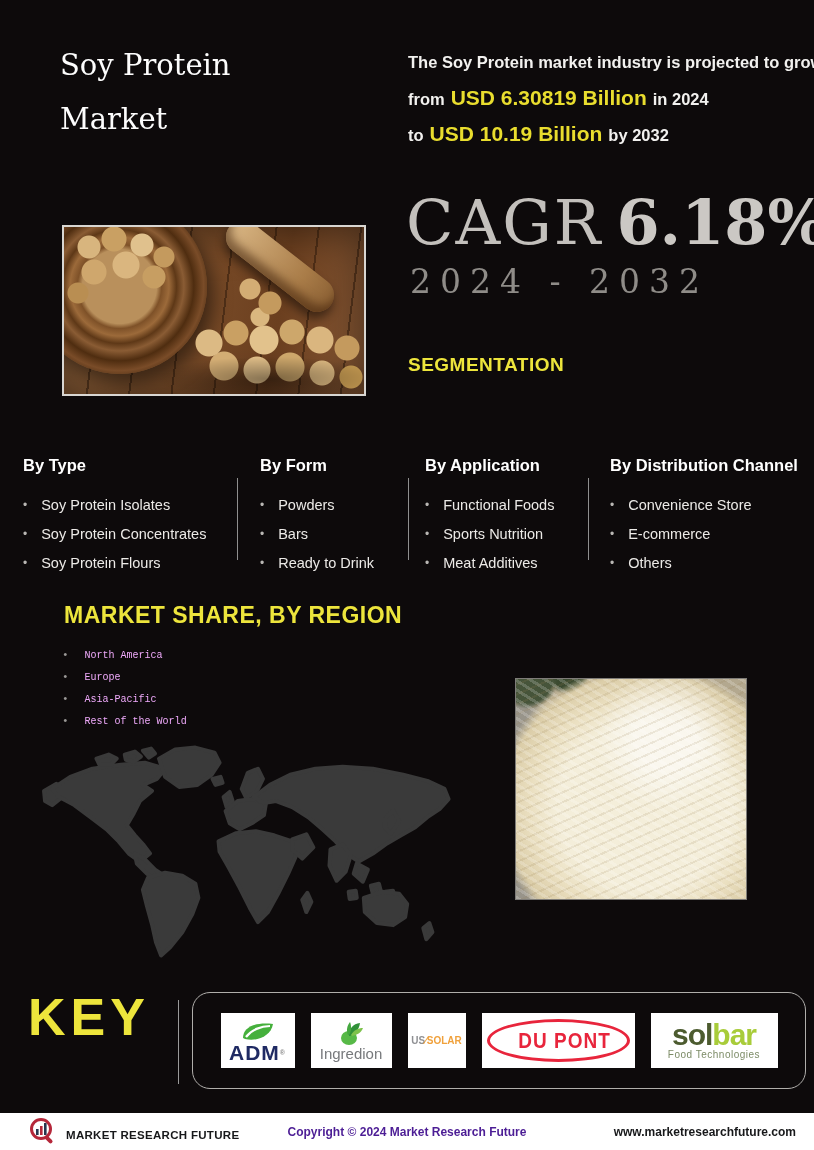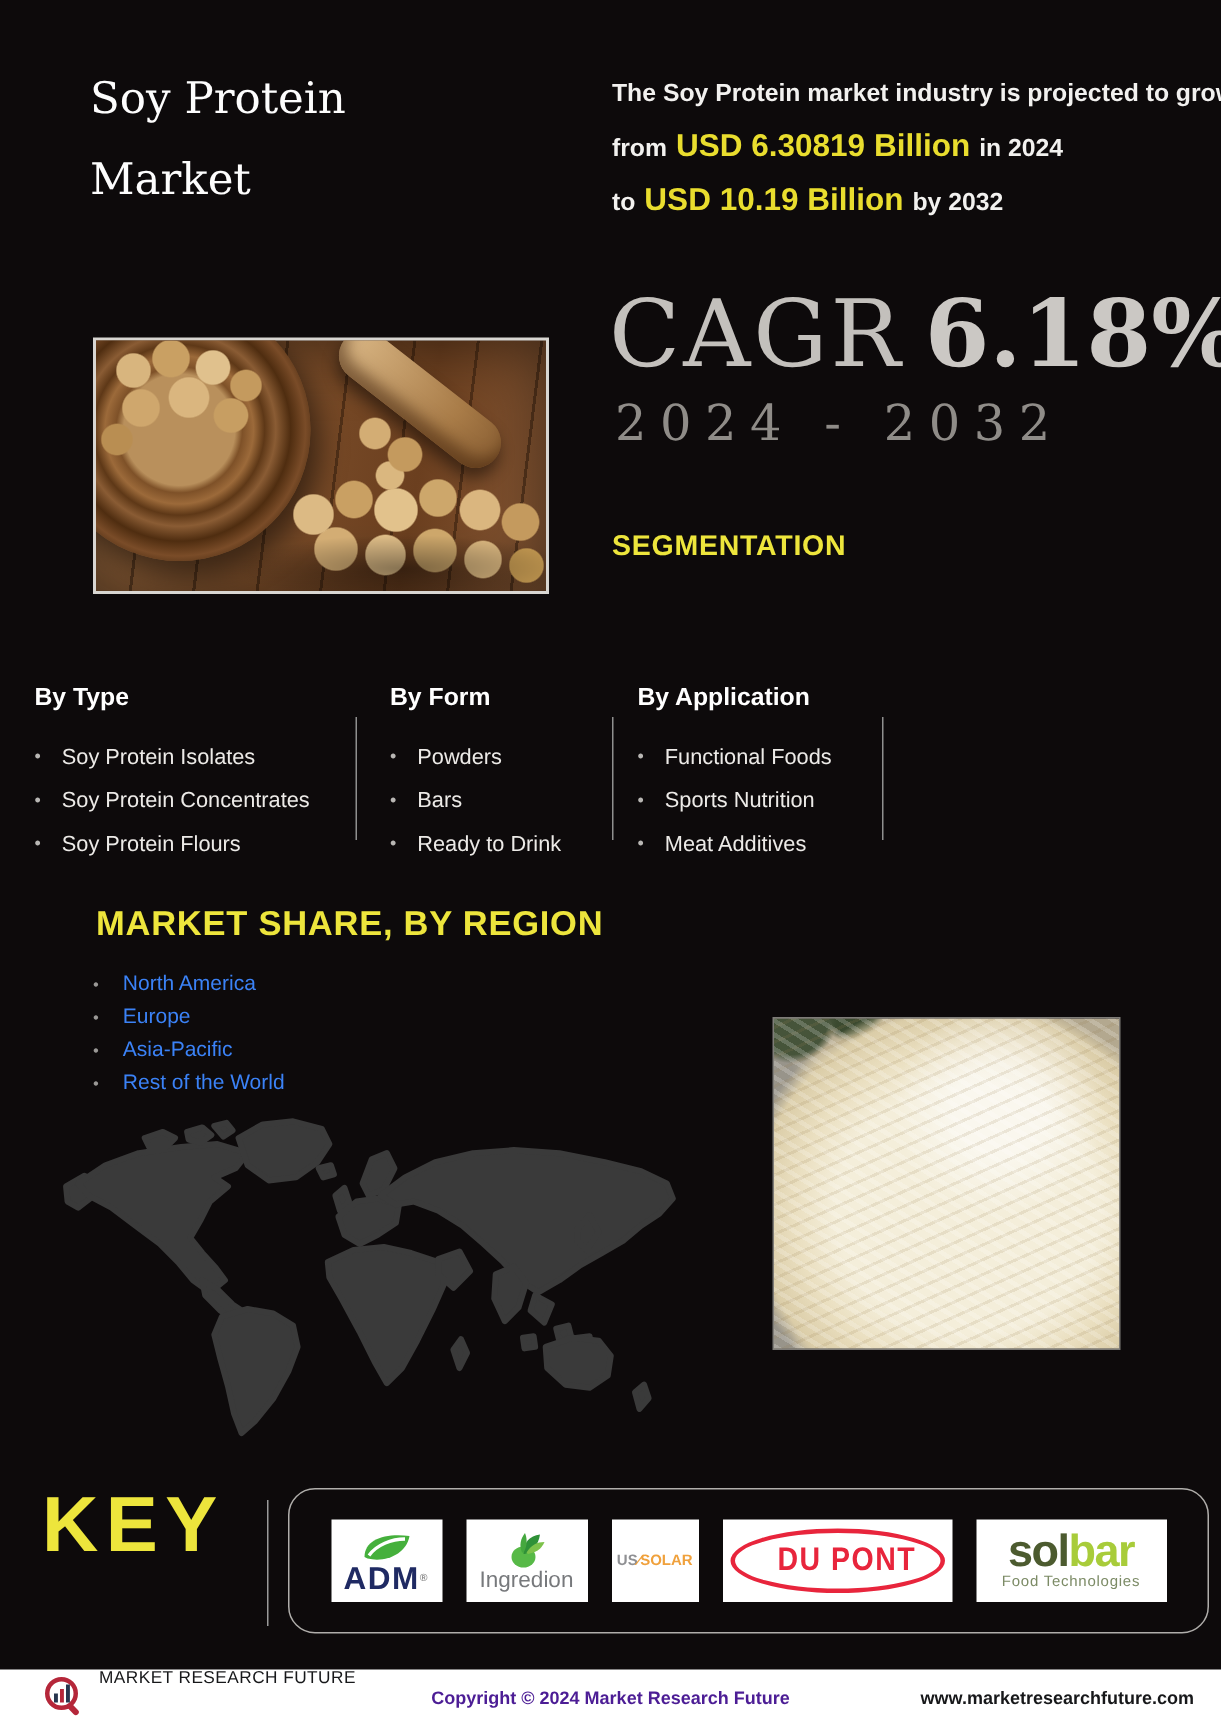--- a/index.html
+++ b/index.html
@@ -65,21 +65,21 @@
   .seg-col{position:absolute;top:456px;}
   .seg-col .col-title{font-size:16.5px;font-weight:bold;color:#ffffff;margin-bottom:16px;}
   .seg-item{font-size:14.5px;color:#eceae7;height:29px;line-height:29px;white-space:nowrap;}
   .seg-item::before{content:"•";color:#b9b7b4;font-size:12px;margin-right:14px;position:relative;top:-1px;}
   .vdiv{position:absolute;top:478px;width:1px;height:82px;background:#8f8f8f;}
 
   
   .ms-heading{position:absolute;left:64px;top:602px;font-size:23px;font-weight:bold;
               color:#ede53c;letter-spacing:.5px;}
   .regions{position:absolute;left:62px;top:644px;}
-  .region-item{font-size:14px;color:#3b82f6;height:22px;line-height:22px;}
+  .region-item{font-size:10px;color:#f0abfc;height:22px;line-height:22px;font-family:Liberation Mono, monospace;}
   .region-item::before{content:"•";color:#9a9896;font-size:11px;margin-right:16px;}
 
   
   .world-map{position:absolute;left:38px;top:740px;width:464px;height:228px;}
 
   
   .powder-photo{position:absolute;left:515px;top:678px;width:230px;height:220px;overflow:hidden;
      border:1px solid #7e7c78;
      background:
        repeating-linear-gradient(32deg, rgba(255,255,255,.18) 0 3px, rgba(255,255,255,0) 3px 8px),
@@ -118,21 +118,21 @@
                letter-spacing:1px;transform:scaleY(1.15);}
   .tile-solbar{width:127px;}
   .solbar-word{font-size:30px;font-weight:bold;letter-spacing:-1px;line-height:28px;}
   .solbar-sol{color:#4c5b2f;}
   .solbar-bar{color:#a8cc3a;}
   .solbar-sub{font-size:10px;color:#7c8b66;letter-spacing:.5px;line-height:11px;}
 
   
   .footer{position:absolute;left:0;bottom:0;width:814px;height:37px;background:#ffffff;}
   .footer-logo{position:absolute;left:28px;top:4px;}
-  .footer-brand{position:absolute;left:66px;top:0;font-size:11.5px;font-weight:normal;
+  .footer-brand{position:absolute;left:66px;top:16px;font-size:11.5px;font-weight:bold;
                 color:#17181a;letter-spacing:.3px;}
   .footer-copy{position:absolute;left:50%;transform:translateX(-50%);top:12px;
                font-size:12px;font-weight:bold;color:#4c1d95;}
   .footer-url{position:absolute;right:18px;top:12px;font-size:12px;font-weight:bold;color:#17181a;}
 </style>
 </head>
 <body>
 
 <div class="page">
 
@@ -183,20 +183,26 @@
   <div class="vdiv" style="left:408px;"></div>
 
   <div class="seg-col" style="left:425px;">
     <div class="col-title">By Application</div>
     <div class="seg-item">Functional Foods</div>
     <div class="seg-item">Sports Nutrition</div>
     <div class="seg-item">Meat Additives</div>
   </div>
   <div class="vdiv" style="left:588px;"></div>
 
+  <div class="seg-col" style="left:610px;">
+    <div class="col-title">By Distribution Channel</div>
+    <div class="seg-item">Convenience Store</div>
+    <div class="seg-item">E-commerce</div>
+    <div class="seg-item">Others</div>
+  </div>
 
   <div class="ms-heading">MARKET SHARE, BY REGION</div>
   <div class="regions">
     <div class="region-item">North America</div>
     <div class="region-item">Europe</div>
     <div class="region-item">Asia-Pacific</div>
     <div class="region-item">Rest of the World</div>
   </div>
 
   <svg class="world-map" viewBox="0 0 460 225">

